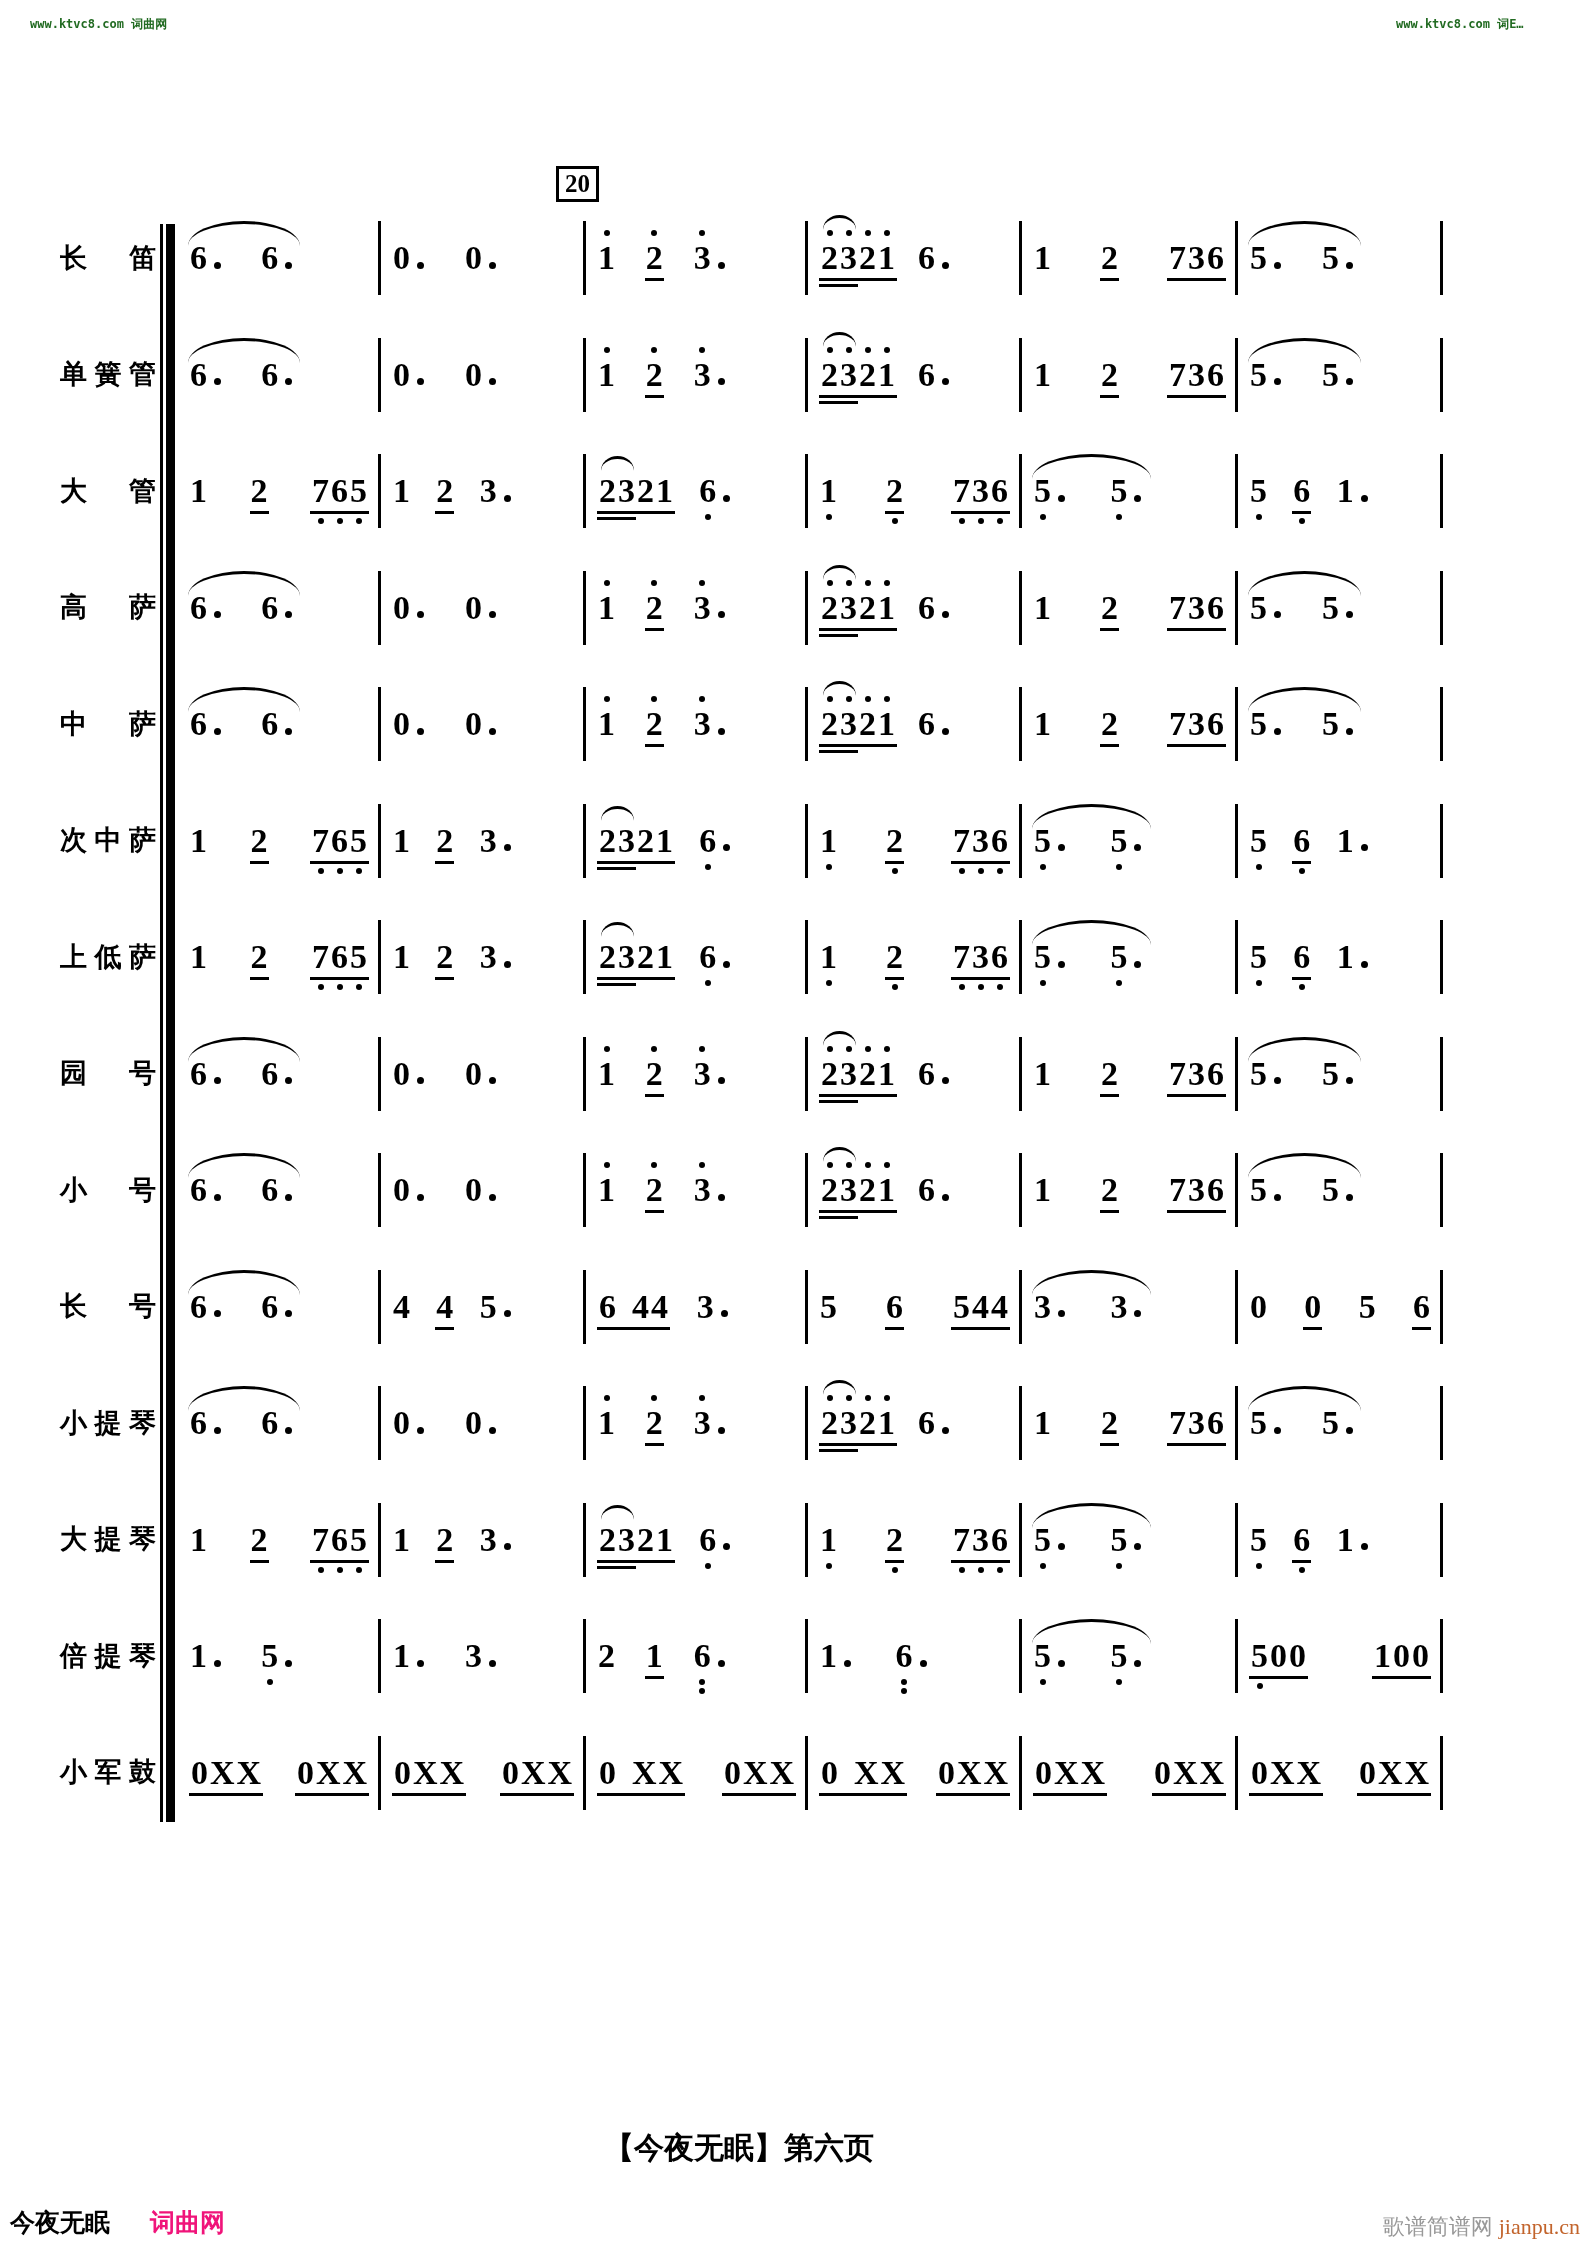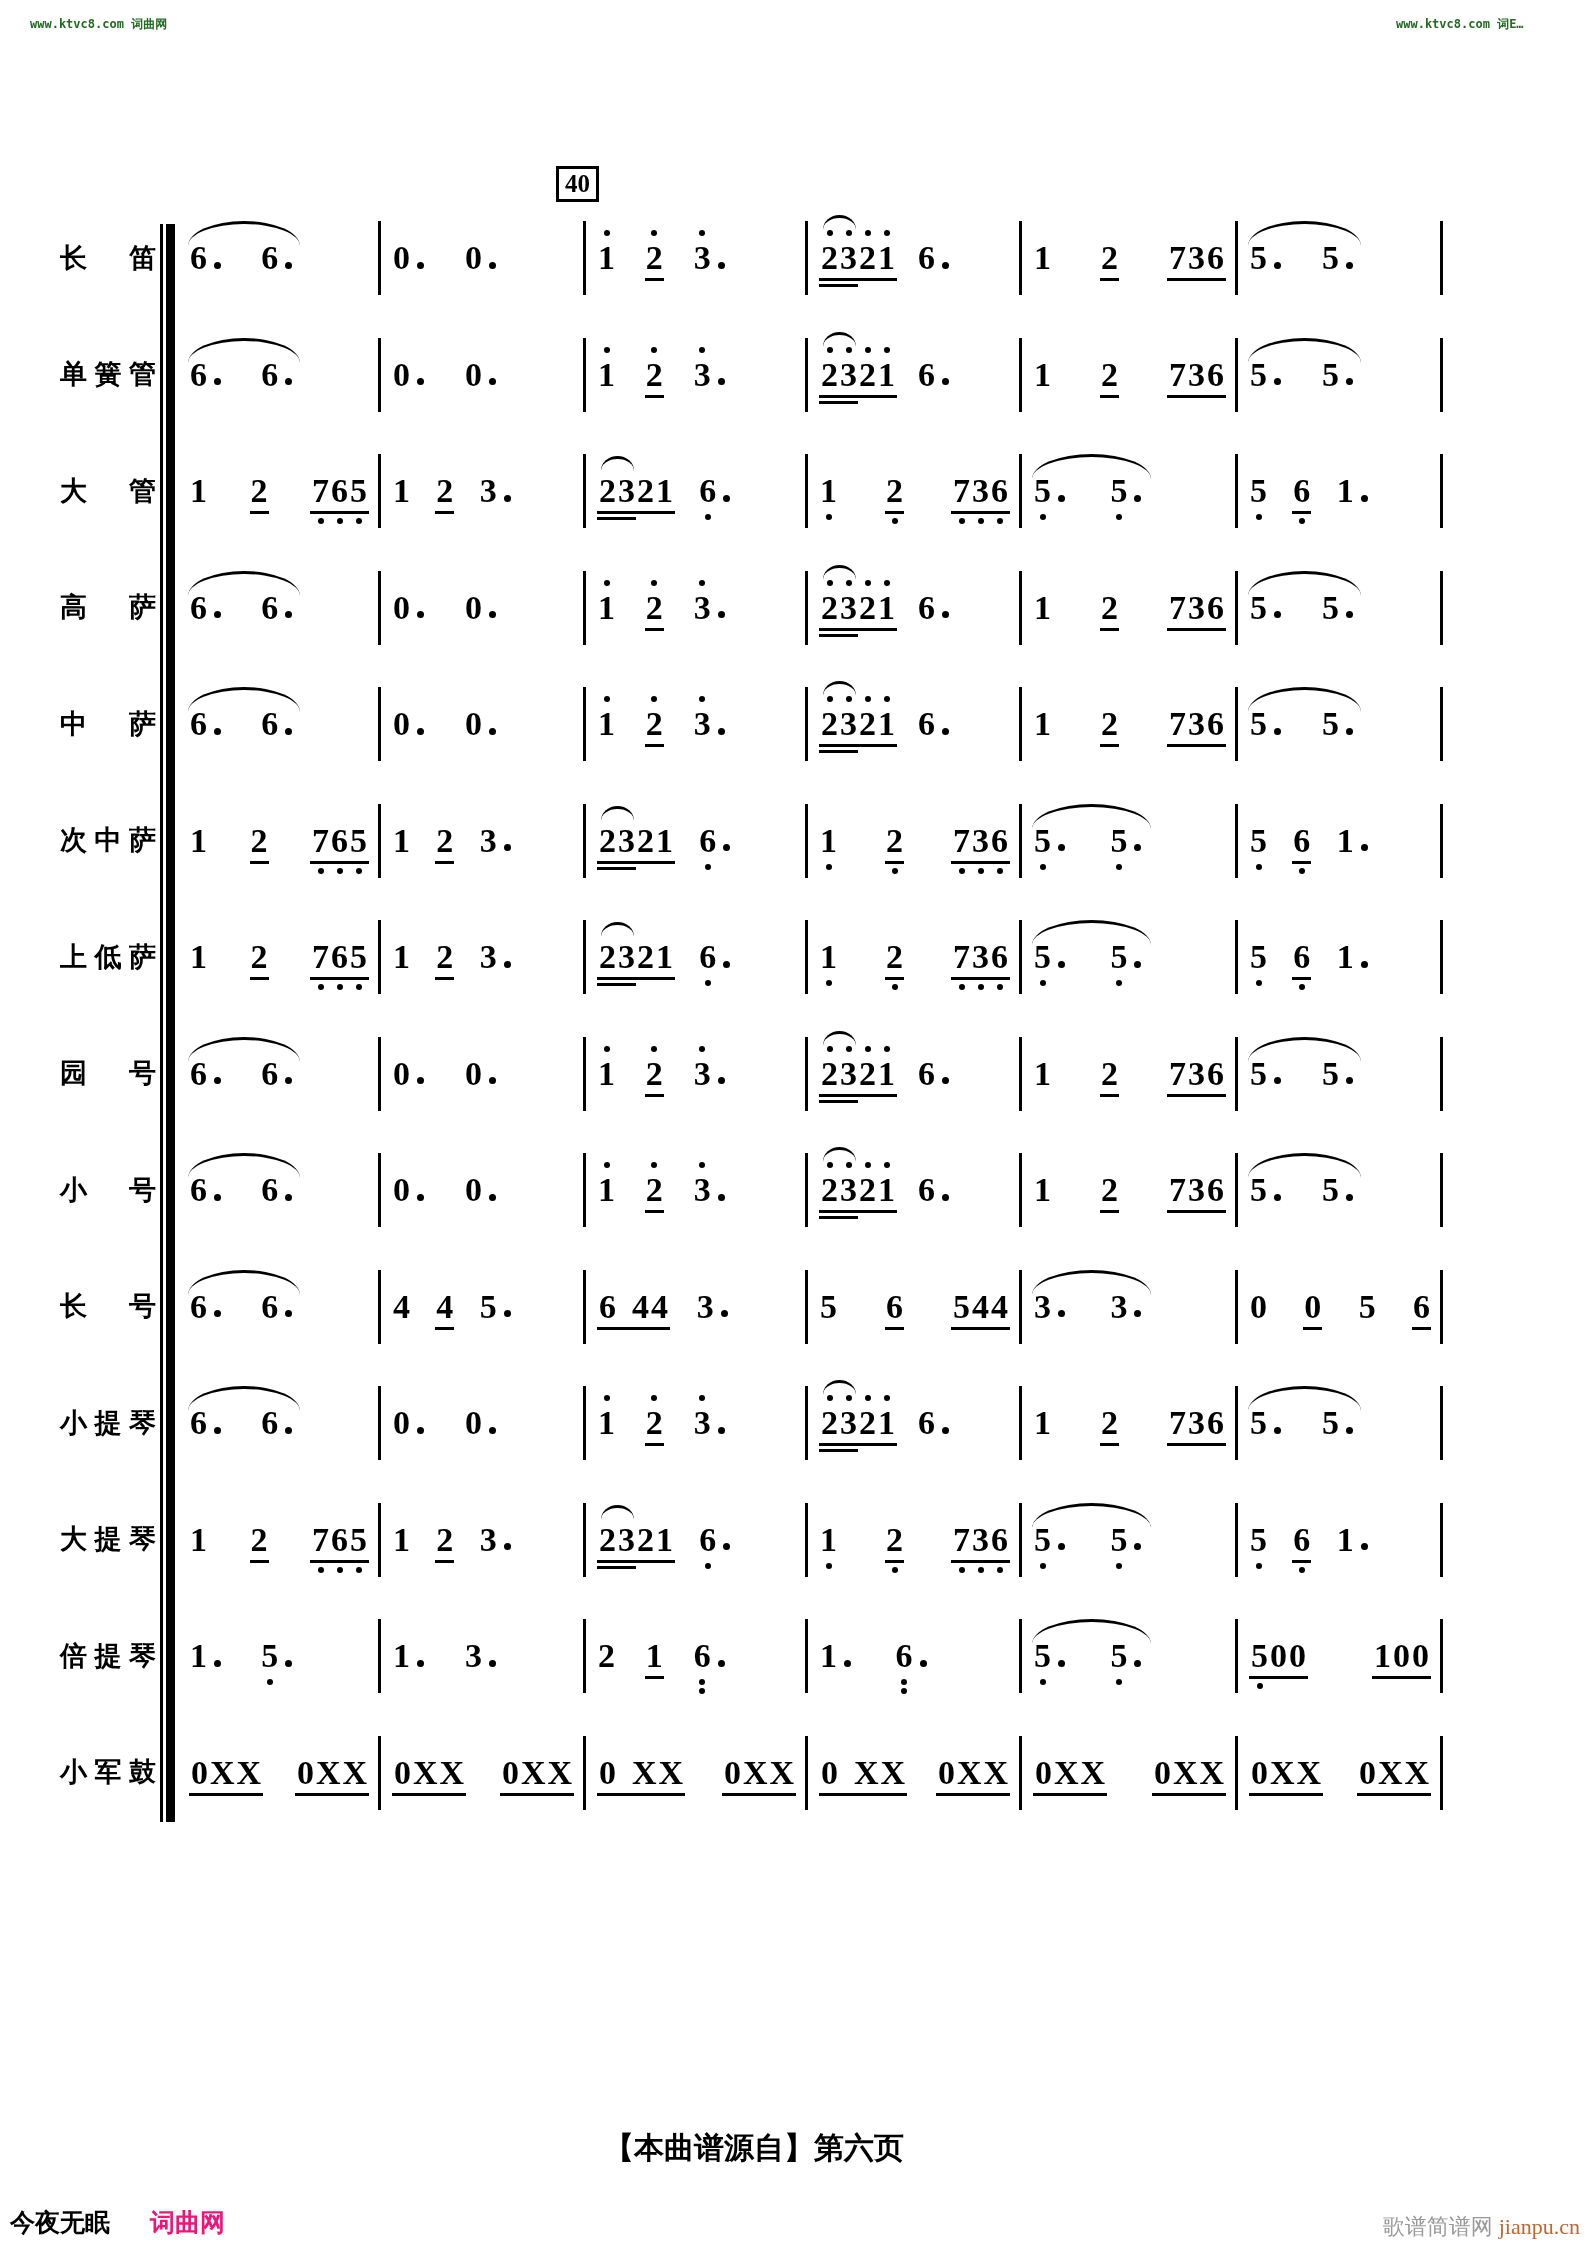--- a/index.html
+++ b/index.html
@@ -47,21 +47,21 @@
   .credit-right{position:absolute;right:6px;top:2212px;font-size:22px;
       font-family:Liberation Serif, serif;color:#999999;}
   .credit-right .domain{color:#c2642c;margin-left:6px;cursor:pointer;}
 </style>
 </head>
 <body>
 
 <div class="page">
   <div class="wm wm-left">www.ktvc8.com 词曲网</div>
   <div class="wm wm-right">www.ktvc8.com 词E…</div>
-  <div class="rehearsal">40</div>
+  <div class="rehearsal">20</div>
 
   <div class="score" id="score">
     <div class="sysbar thin"></div>
     <div class="sysbar thick"></div>
   <div class="row">
         <div class="label">长笛</div>
         <div class="music">
           <div class="measure" style="width: 203px;">
             <span class="slur"></span>
             <span class="ncell">
@@ -1319,21 +1319,21 @@
                 <span class="gc"><span class="glyph">X</span></span>
                 <span class="gc"><span class="glyph">X</span></span>
                 <span class="ul" style="bottom: -6px;"></span>
               </span>
             </span>
           </div>
         </div>
       </div>
     </div>
 
-  <div class="footer-title">【本曲谱源自】第六页</div>
+  <div class="footer-title">【今夜无眠】第六页</div>
 
   <div class="credit-left">
     <span>今夜无眠</span><span class="site">词曲网</span>
   </div>
 
   <div class="credit-right">
     <span>歌谱简谱网</span><span class="domain">jianpu.cn</span>
   </div>
 </div>
 

